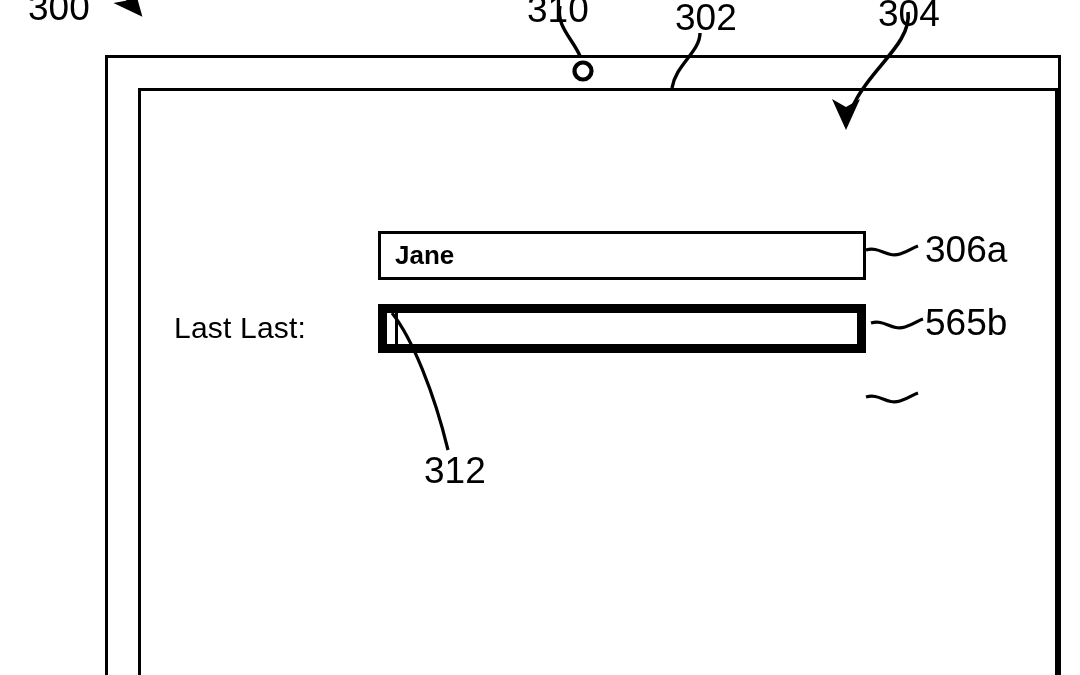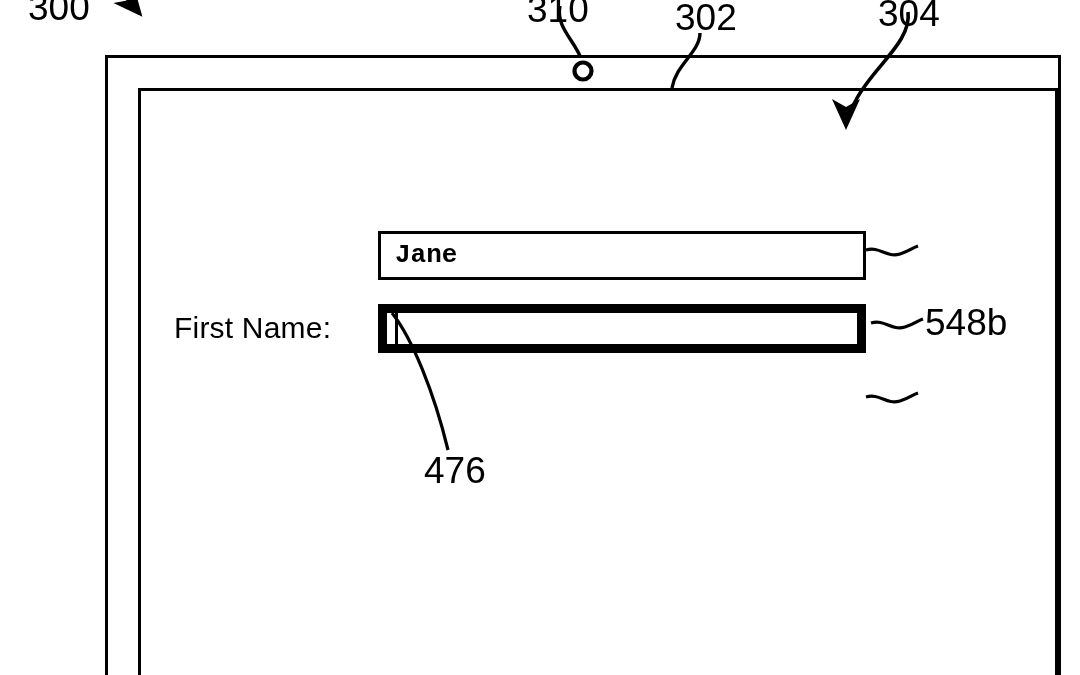--- a/index.html
+++ b/index.html
@@ -88,21 +88,21 @@
     background: #fff;
     border: 3px solid #000;
     display: flex;
     align-items: center;
   }
   .field-box.focused {
     border-width: 9px;
   }
   .field-value {
     margin-left: 14px;
-    font-family: Liberation Mono, monospace;
+    font-family: Liberation Sans, sans-serif;
     font-weight: bold;
     font-size: 26px;
     line-height: 28px;
     color: #000;
     white-space: nowrap;
   }
   .text-caret {
     margin-left: 8px;
     width: 3px;
     height: 32px;
@@ -137,38 +137,39 @@
 
       <div class="form-area">
 
         <div class="form-row r0">
           <div class="field-box">
             <span class="field-value">Jane</span>
           </div>
         </div>
 
         <div class="form-row r1">
-          <span class="field-label">First Name:</span>
+          <span class="field-label">Last Last:</span>
           <div class="field-box focused">
             <span class="text-caret"></span>
             <span class="field-value"></span>
           </div>
         </div>
 
 
       </div>
     </div>
   </div>
 
   <span class="ref-num ref-300">300</span>
   <span class="ref-num ref-310">310</span>
   <span class="ref-num ref-302">302</span>
   <span class="ref-num ref-304">304</span>
-  <span class="ref-num ref-306b">548b</span>
-  <span class="ref-num ref-312">476</span>
+  <span class="ref-num ref-306a">306a</span>
+  <span class="ref-num ref-306b">565b</span>
+  <span class="ref-num ref-312">312</span>
 
   <svg id="lineart" viewBox="0 0 1080 675">
     <defs>
       <marker id="arrowhead" markerWidth="9" markerHeight="9" refX="7.5" refY="4.5" orient="auto">
         <path d="M0,0.6 L8.6,4.5 L0,8.4 L2.2,4.5 Z" fill="#000"></path>
       </marker>
     </defs>
 
     <path d="M112,-14 C124,-6 130,2 140,14" fill="none" stroke="#000" stroke-width="3.4" marker-end="url(#arrowhead)"></path>
 

